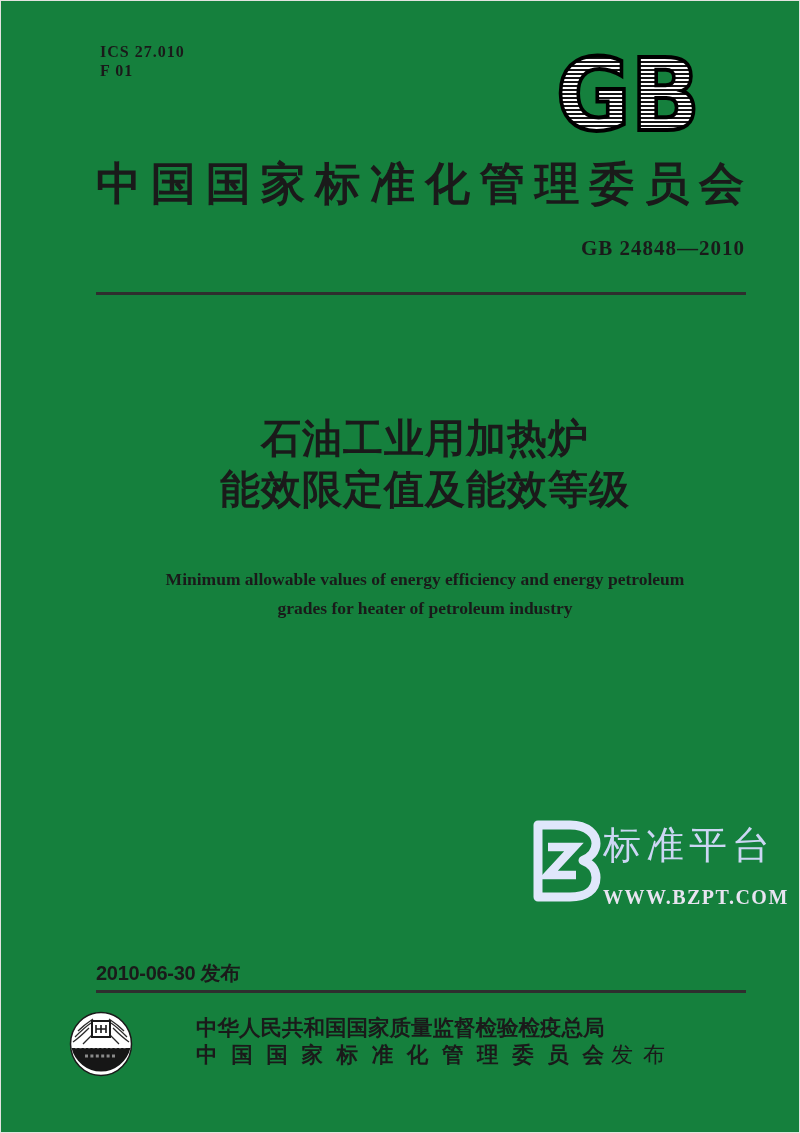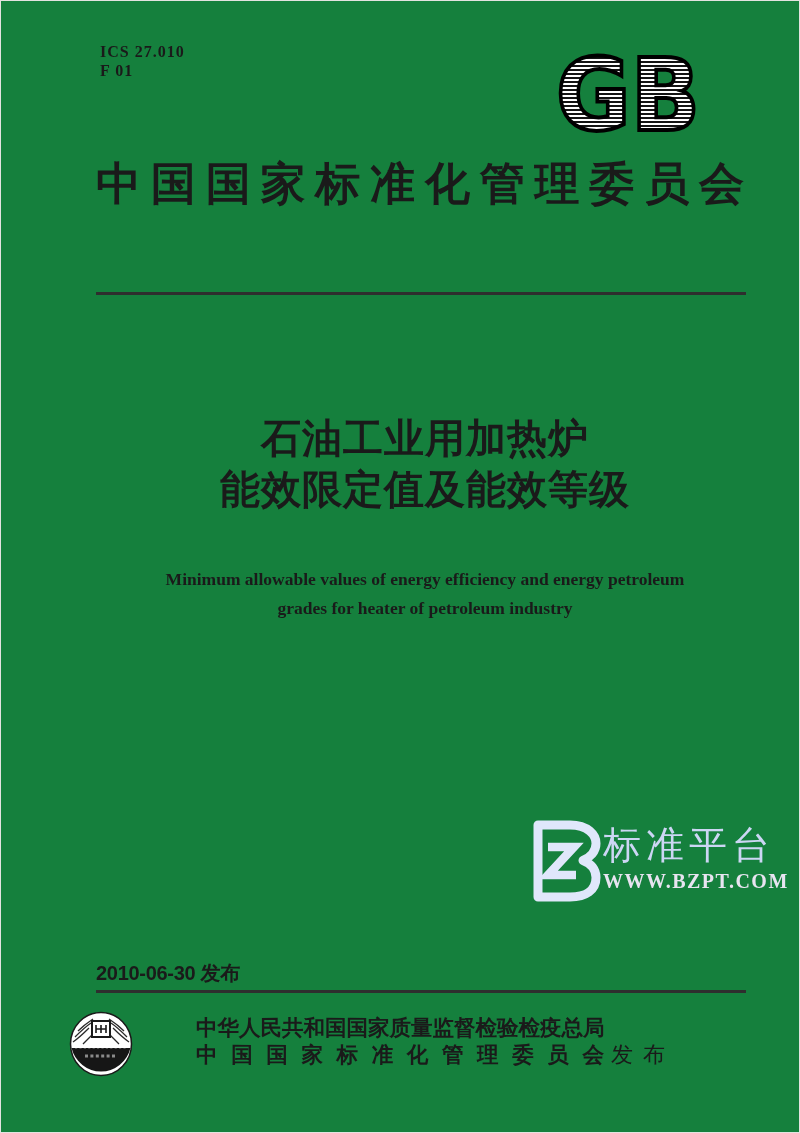--- a/index.html
+++ b/index.html
@@ -82,21 +82,21 @@
     letter-spacing: 5px;
     color: #ccd6f4;
     white-space: nowrap;
   }
   .wm-url {
     font-family: "Liberation Serif", serif;
     font-weight: bold;
     font-size: 20px;
     letter-spacing: 1.5px;
     color: #e8e4f1;
-    margin-top: 2px;
+    margin-top: 18px;
     white-space: nowrap;
   }
 
   
   .dates {
     left: 96px; top: 960px; width: 650px;
     display: flex; justify-content: flex-start;
     font-family: "Liberation Sans", sans-serif;
     font-weight: bold;
     font-size: 20px;
@@ -144,20 +144,21 @@
           <rect width="6" height="4" fill="#ffffff"></rect>
           <rect y="1" width="6" height="2" fill="#141414"></rect>
         </pattern>
       </defs>
       <text x="76" y="78" text-anchor="middle" font-family="DejaVu Sans, sans-serif" font-weight="bold" font-size="100" textLength="144" lengthAdjust="spacingAndGlyphs" fill="url(#gbhatch)" stroke="#000000" stroke-width="4">GB</text>
     </svg>
   </div>
 
   <div class="abs header-title">中国国家标准化管理委员会</div>
 
+  <div class="abs std-number">GB 24848—2010</div>
 
   <div class="abs rule rule-top"></div>
 
   <div class="abs title-cn">
     <div>石油工业用加热炉</div>
     <div>能效限定值及能效等级</div>
   </div>
 
   <div class="abs title-en">
     <div>Minimum allowable values of energy efficiency and energy petroleum</div>

